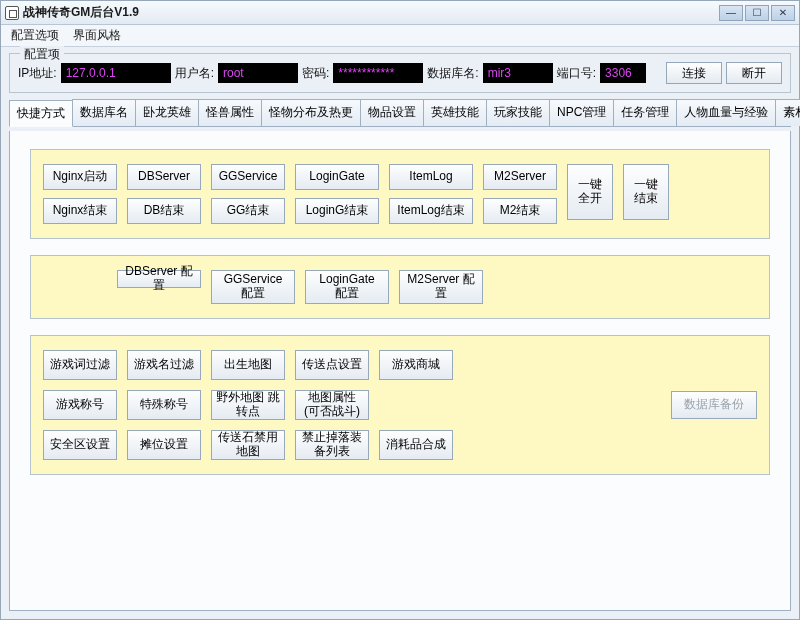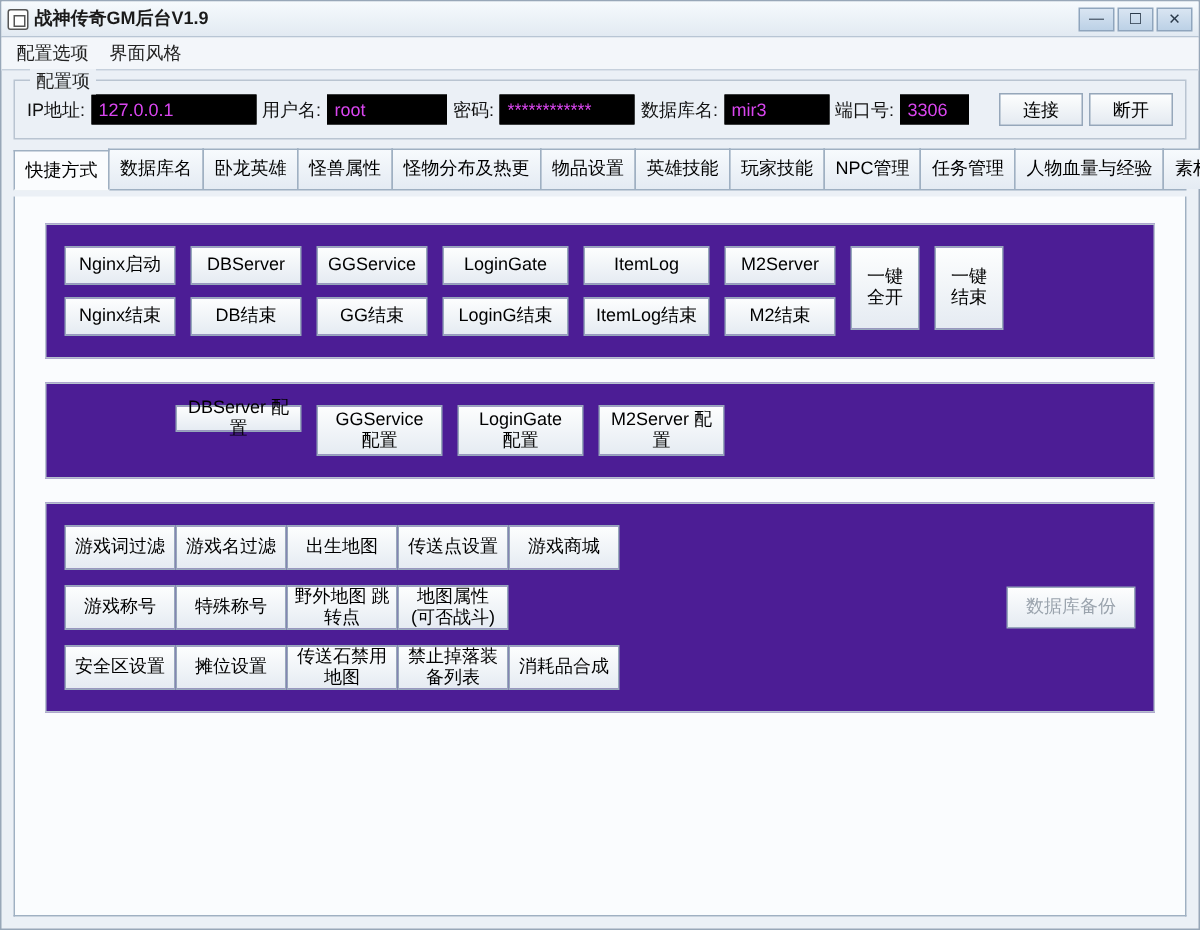--- a/index.html
+++ b/index.html
@@ -107,41 +107,41 @@
     border:1px solid #9fb0c2;
     border-top:none;
     background:#fafcfe;
     padding:18px 20px;
     overflow:auto;
   }
   .panel-group {
     border:1px solid #b7c2cf;
     padding:14px 12px;
     margin-bottom:16px;
-    background:#4c1d95;
+    background:#fef9c3;
   }
   .gbtn {
     width:74px; height:26px;
     background:linear-gradient(#fdfefe,#e5ebf2);
     border:1px solid #97a8bb;
     font-size:12px; font-family:inherit;
     cursor:pointer;
     display:flex; align-items:center; justify-content:center;
     padding:0 2px; line-height:1.1;
   }
   .gbtn.tall { height:56px; width:46px; text-align:center;}
   .gbtn.wide { width:84px;}
   .gbtn.two-line { line-height:1.15; text-align:center;}
   .gbtn.disabled { color:#9aa3ad; cursor:default;}
   .svc-grid { display:flex; gap:10px; align-items:flex-start;}
   .svc-col { display:flex; flex-direction:column; gap:8px;}
   .cfg-row-mid { display:flex; gap:10px; justify-content:flex-start; padding-left:74px;}
   .tools-wrap { display:flex; align-items:flex-start; justify-content:space-between; gap:20px;}
   .tools-grid { display:flex; flex-direction:column; gap:10px;}
-  .tools-row { display:flex; }
+  .tools-row { display:flex; gap:10px;}
   .gbtn.tool { width:74px; height:30px;}
   .gbtn.tool.two { height:30px;}
 </style>
 </head>
 <body>
 
 <div class="window">
 
   <div class="titlebar">
     <div class="titleleft">

